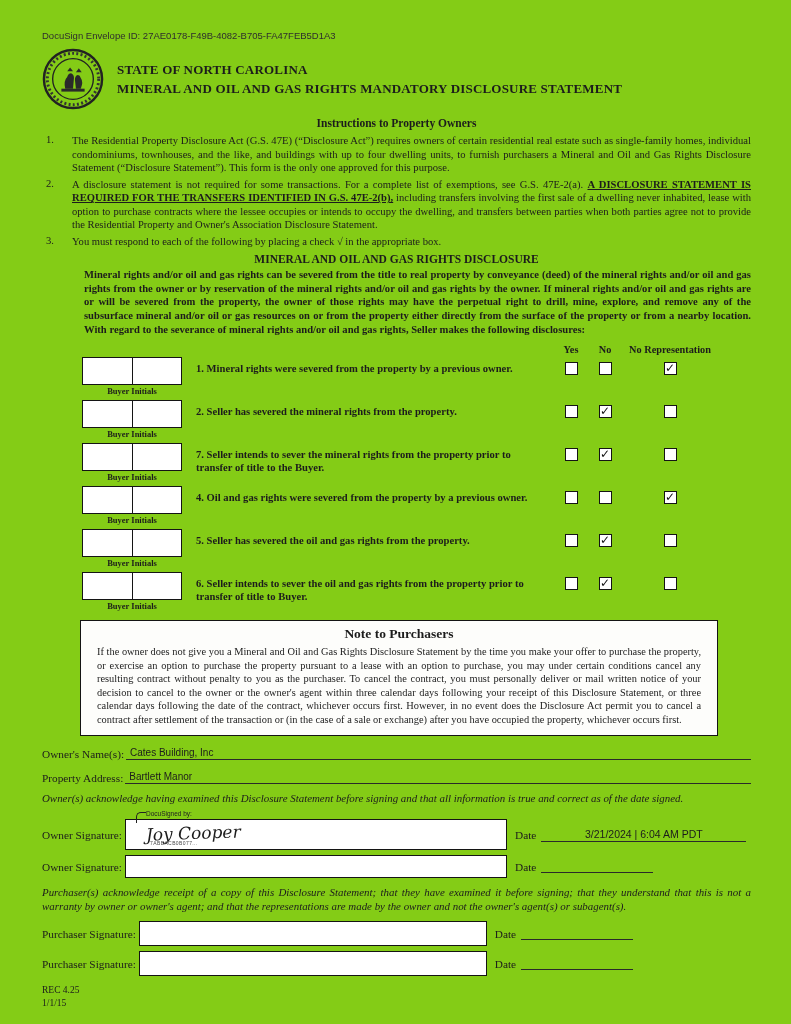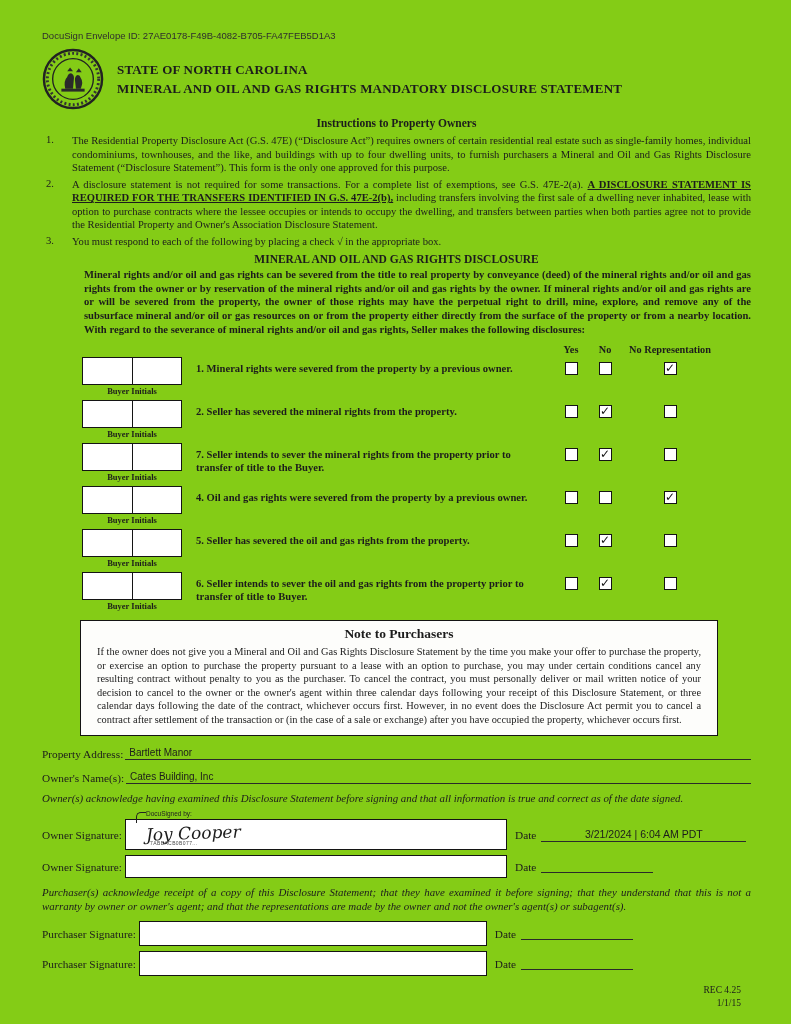--- a/index.html
+++ b/index.html
@@ -52,21 +52,21 @@
   .ds-tab::before { content:""; position:absolute; left:0; top:2px; width:9px; height:10px;
             border-left:1px solid #222; border-top:1px solid #222; border-top-left-radius:5px; }
   .sig-script { font-family:"DejaVu Serif", serif; font-style:italic; font-size:17px;
             display:inline-block; margin:3px 0 0 20px; transform:rotate(-2deg); white-space:nowrap; }
   .sig-id { font-family:"Liberation Sans", sans-serif; font-size:5px; color:#4a4a4a;
             margin-left:24px; margin-top:-3px; letter-spacing:.4px; }
   .date-label { margin:0 5px 0 0; }
   .date-line { border-bottom:1.2px solid #2a2a2a; width:205px; text-align:center;
             font-family:"Liberation Sans", sans-serif; font-size:10.5px; padding-bottom:1px; }
   .date-line.empty { width:112px; height:13px; }
-  .footer { text-align:right; font-size:9.5px; line-height:1.4; margin-top:8px; padding-right:10px; }
+  .footer { font-size:9.5px; line-height:1.4; margin-top:8px; padding-right:10px; }
 </style>
 </head>
 <body>
 
 <div class="page">
 
   <div class="envelope">DocuSign Envelope ID: 27AE0178-F49B-4082-B705-FA47FEB5D1A3</div>
 
   <div class="hdr">
     <svg class="seal" viewBox="0 0 64 64">
@@ -231,27 +231,27 @@
         </div>
     </div>
   </div>
 
   <div class="note-box">
     <div class="note-title">Note to Purchasers</div>
     <div class="note-body">If the owner does not give you a Mineral and Oil and Gas Rights Disclosure Statement by the time you make your offer to purchase the property, or exercise an option to purchase the property pursuant to a lease with an option to purchase, you may under certain conditions cancel any resulting contract without penalty to you as the purchaser. To cancel the contract, you must personally deliver or mail written notice of your decision to cancel to the owner or the owner's agent within three calendar days following your receipt of this Disclosure Statement, or three calendar days following the date of the contract, whichever occurs first. However, in no event does the Disclosure Act permit you to cancel a contract after settlement of the transaction or (in the case of a sale or exchange) after you have occupied the property, whichever occurs first.</div>
   </div>
 
   <div class="field-row">
+    <span class="flabel">Owner's Name(s):</span>
+    <span class="fill">Cates Building, Inc</span>
+  </div>
+
+  <div class="field-row">
     <span class="flabel">Property Address:</span>
     <span class="fill">Bartlett Manor</span>
-  </div>
-
-  <div class="field-row">
-    <span class="flabel">Owner's Name(s):</span>
-    <span class="fill">Cates Building, Inc</span>
   </div>
 
   <div class="ack">Owner(s) acknowledge having examined this Disclosure Statement before signing and that all information is true and correct as of the date signed.</div>
 
   <div class="sig-row" style="margin-top:13px;">
     <span class="slabel">Owner Signature:</span>
     <div class="sig-box">
       <span class="ds-tab">DocuSigned by:</span>
       <span class="sig-script">Joy Cooper</span>
       <div class="sig-id">7ABBACB0B077...</div>

